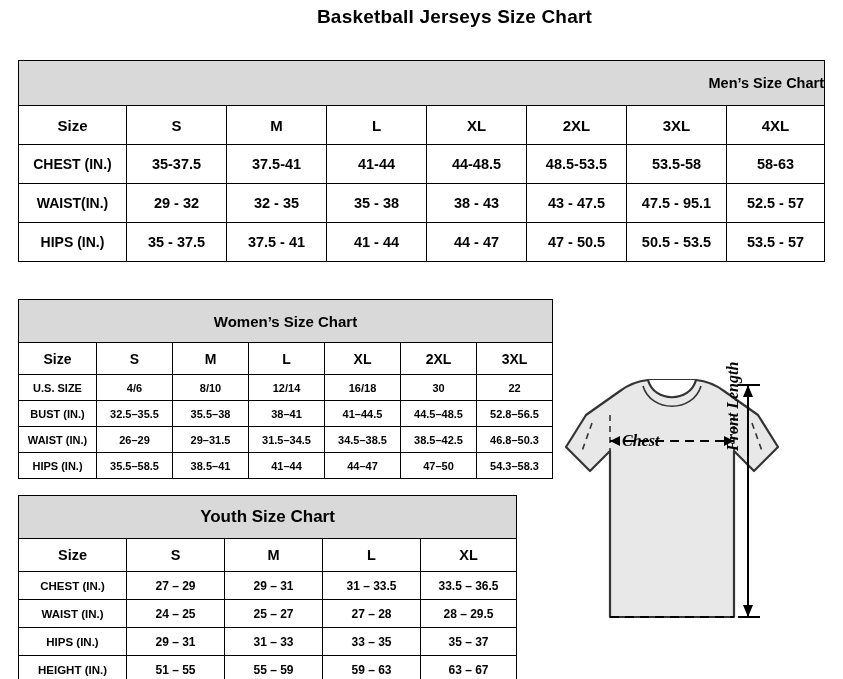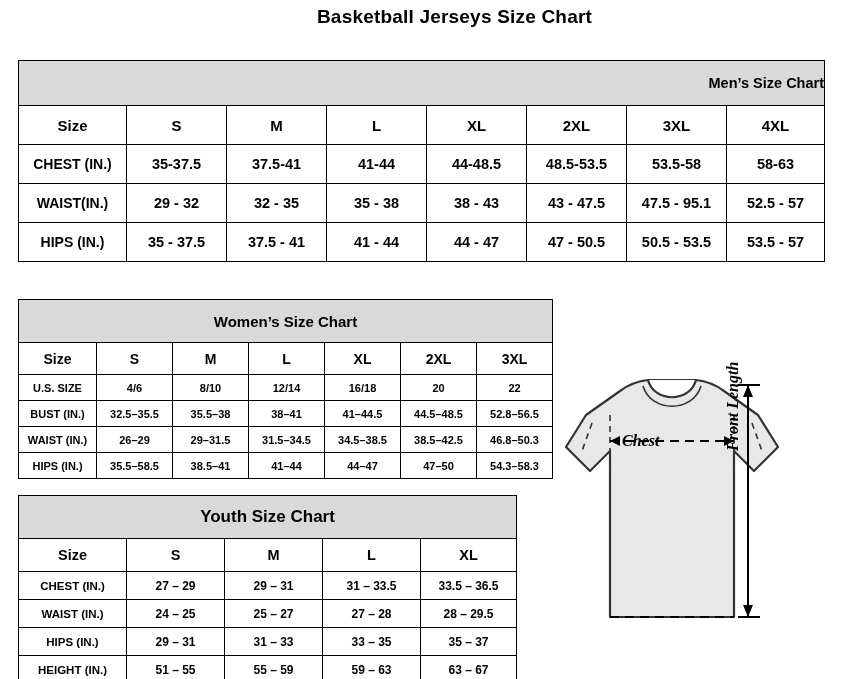--- a/index.html
+++ b/index.html
@@ -199,21 +199,21 @@
       <td class="hdr-cell">XL</td>
       <td class="hdr-cell">2XL</td>
       <td class="hdr-cell">3XL</td>
     </tr>
     <tr>
       <td class="rowlabel">U.S. SIZE</td>
       <td>4/6</td>
       <td>8/10</td>
       <td>12/14</td>
       <td>16/18</td>
-      <td>20</td>
+      <td>30</td>
       <td>22</td>
     </tr>
     <tr>
       <td class="rowlabel">BUST  (IN.)</td>
       <td>32.5–35.5</td>
       <td>35.5–38</td>
       <td>38–41</td>
       <td>41–44.5</td>
       <td>44.5–48.5</td>
       <td>52.8–56.5</td>

